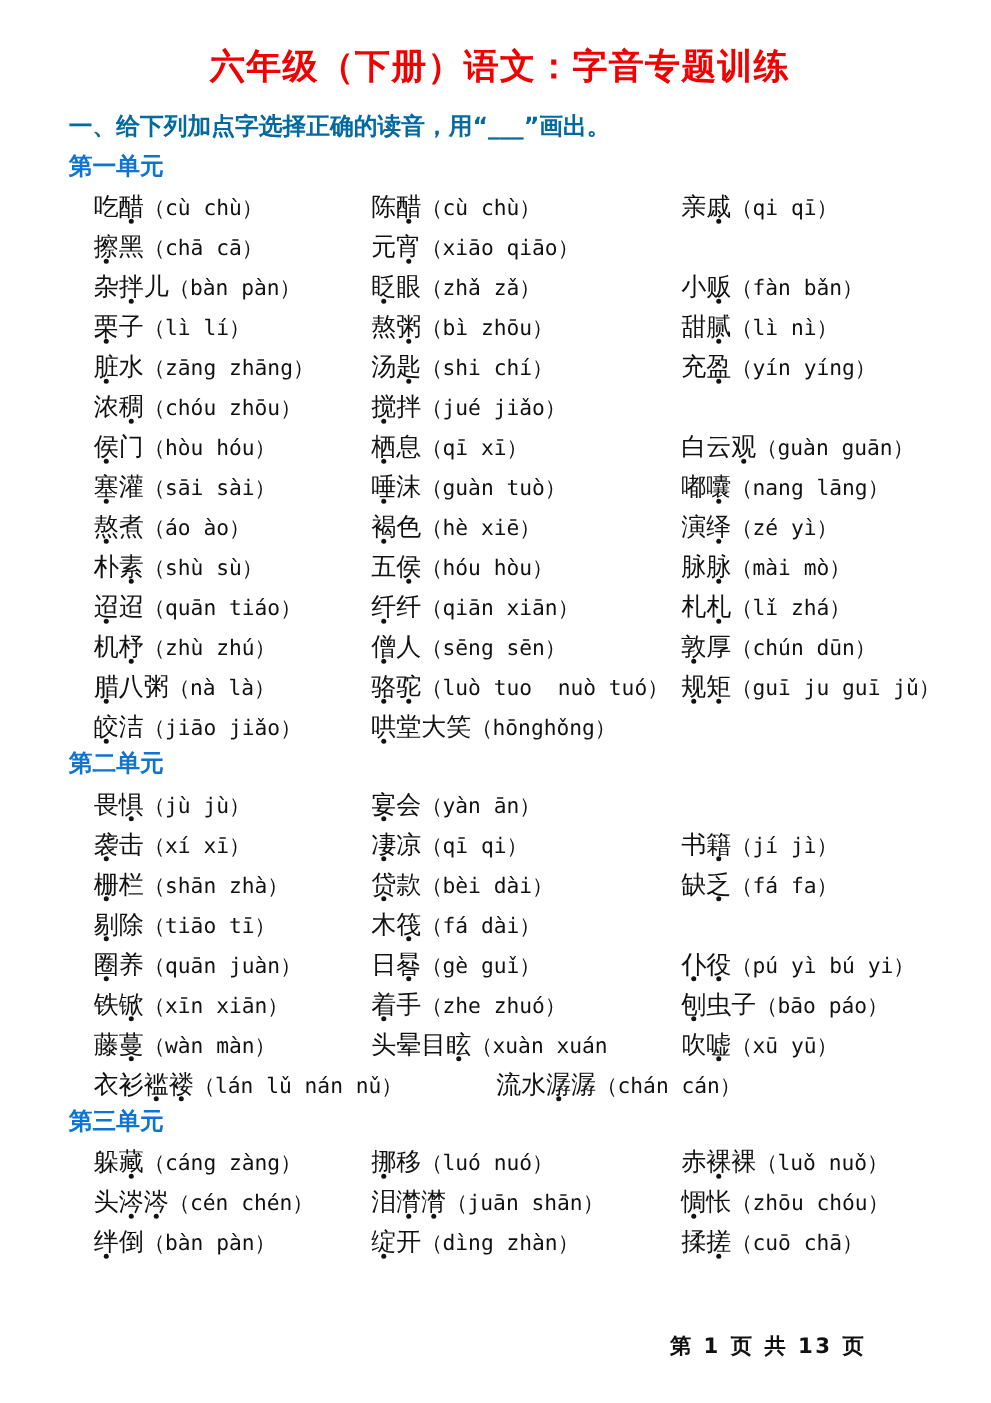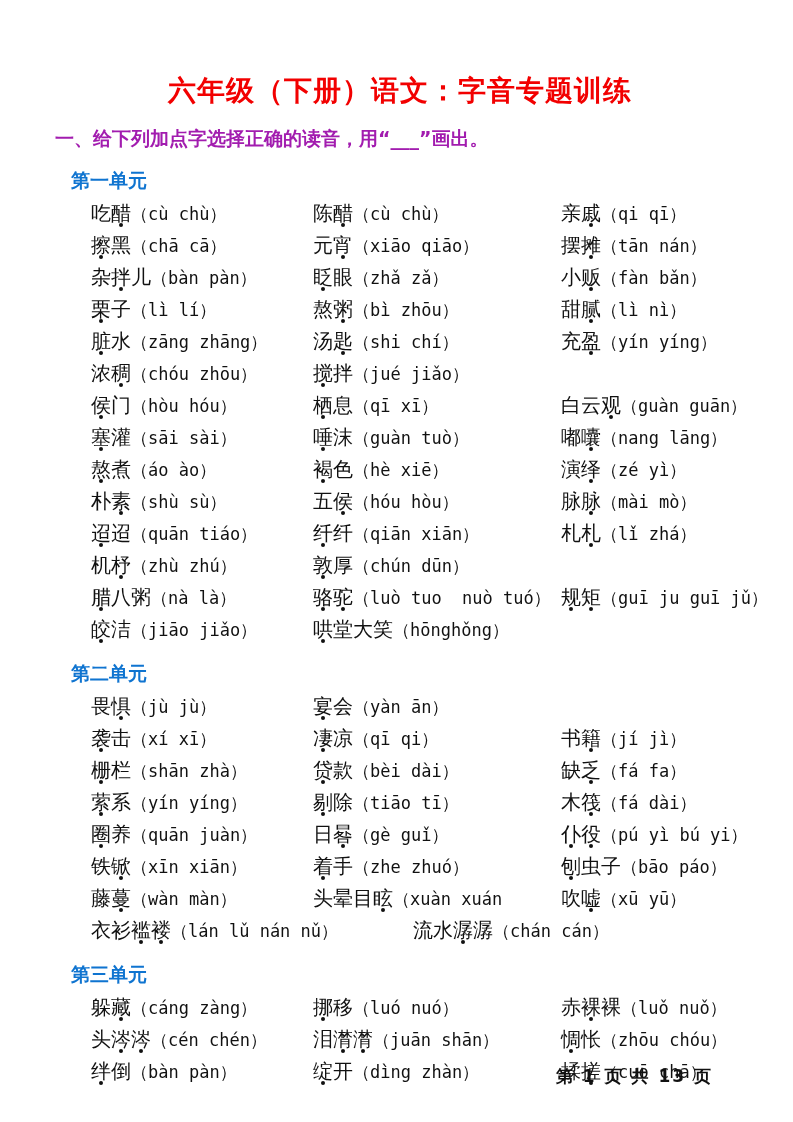--- a/index.html
+++ b/index.html
@@ -1,49 +1,49 @@
 <!DOCTYPE html>
 <html lang="zh"><head>
 <meta charset="utf-8">
 <style>
   html,body{margin:0;padding:0;}
   body{
     width:793px;height:1122px;background:#ffffff;position:relative;
     font-family:"DejaVu Sans",sans-serif;color:#111;overflow:hidden;
     box-sizing:border-box;
   }
-  .page{padding:72px 48px 0 55px;}
+  .page{padding:34px 48px 0 55px;}
   .title{
     text-align:center;font-size:28px;font-weight:bold;color:#f20000;
     margin:0 0 16px 0;letter-spacing:1px;
   }
   .instruction{
-    color:#a21caf;font-size:19px;font-weight:bold;margin:0 0 6px 0;
+    color:#0369a1;font-size:19px;font-weight:bold;margin:0 0 6px 0;
   }
-  .unit{margin:16px;}
+  .unit{margin:0;}
   .unit-header{
     color:#0f74d0;font-size:19px;font-weight:bold;margin:1px 0 3px 0;
   }
   .unit-body{padding-left:20px;}
   .row{
     display:grid;grid-template-columns:222px 248px auto;
     height:32px;align-items:center;
   }
   .row.wide{grid-template-columns:322px auto;}
   .item{white-space:nowrap;font-size:20px;line-height:1;}
   .word .ch{position:relative;display:inline-block;}
   .ch.dot::after{
     content:"";position:absolute;left:50%;bottom:-4px;transform:translateX(-50%);
     width:4px;height:4px;border-radius:50%;background:#111;
   }
   .pinyin{
     font-family:"DejaVu Sans Mono",monospace;font-size:17px;white-space:pre;
   }
   .footer{
-    position:absolute;right:80px;bottom:34px;font-size:17px;font-weight:bold;
+    position:absolute;right:100px;bottom:34px;font-size:17px;font-weight:bold;
     color:#111;letter-spacing:2px;
   }
 </style>
 </head>
 <body>
 
 <div class="page">
   <h1 class="title">六年级（下册）语文：字音专题训练</h1>
   <div class="instruction">一、给下列加点字选择正确的读音，用“___”画出。</div>
   <div>
@@ -51,21 +51,20 @@
         <div class="unit-header">第一单元</div>
         <div class="unit-body">
           <div class="row">
             <div class="item"><span class="word"><span class="ch">吃</span><span class="ch dot">醋</span></span><span class="pinyin">（cù chù）</span></div>
             <div class="item"><span class="word"><span class="ch">陈</span><span class="ch dot">醋</span></span><span class="pinyin">（cù chù）</span></div>
             <div class="item"><span class="word"><span class="ch">亲</span><span class="ch dot">戚</span></span><span class="pinyin">（qi qī）</span></div>
           </div>
           <div class="row">
             <div class="item"><span class="word"><span class="ch dot">擦</span><span class="ch">黑</span></span><span class="pinyin">（chā cā）</span></div>
             <div class="item"><span class="word"><span class="ch">元</span><span class="ch dot">宵</span></span><span class="pinyin">（xiāo qiāo）</span></div>
-            <div class="item"><span class="word"><span class="ch">摆</span><span class="ch dot">摊</span></span><span class="pinyin">（tān nán）</span></div>
           </div>
           <div class="row">
             <div class="item"><span class="word"><span class="ch">杂</span><span class="ch dot">拌</span><span class="ch">儿</span></span><span class="pinyin">（bàn pàn）</span></div>
             <div class="item"><span class="word"><span class="ch dot">眨</span><span class="ch">眼</span></span><span class="pinyin">（zhǎ zǎ）</span></div>
             <div class="item"><span class="word"><span class="ch">小</span><span class="ch dot">贩</span></span><span class="pinyin">（fàn bǎn）</span></div>
           </div>
           <div class="row">
             <div class="item"><span class="word"><span class="ch dot">栗</span><span class="ch">子</span></span><span class="pinyin">（lì lí）</span></div>
             <div class="item"><span class="word"><span class="ch">熬</span><span class="ch dot">粥</span></span><span class="pinyin">（bì zhōu）</span></div>
             <div class="item"><span class="word"><span class="ch">甜</span><span class="ch dot">腻</span></span><span class="pinyin">（lì nì）</span></div>
@@ -99,20 +98,21 @@
             <div class="item"><span class="word"><span class="ch">五</span><span class="ch dot">侯</span></span><span class="pinyin">（hóu hòu）</span></div>
             <div class="item"><span class="word"><span class="ch">脉</span><span class="ch dot">脉</span></span><span class="pinyin">（mài mò）</span></div>
           </div>
           <div class="row">
             <div class="item"><span class="word"><span class="ch dot">迢</span><span class="ch">迢</span></span><span class="pinyin">（quān tiáo）</span></div>
             <div class="item"><span class="word"><span class="ch dot">纤</span><span class="ch">纤</span></span><span class="pinyin">（qiān xiān）</span></div>
             <div class="item"><span class="word"><span class="ch">札</span><span class="ch dot">札</span></span><span class="pinyin">（lǐ zhá）</span></div>
           </div>
           <div class="row">
             <div class="item"><span class="word"><span class="ch">机</span><span class="ch dot">杼</span></span><span class="pinyin">（zhù zhú）</span></div>
+            <div class="item"><span class="word"><span class="ch dot">僧</span><span class="ch">人</span></span><span class="pinyin">（sēng sēn）</span></div>
             <div class="item"><span class="word"><span class="ch dot">敦</span><span class="ch">厚</span></span><span class="pinyin">（chún dūn）</span></div>
           </div>
           <div class="row">
             <div class="item"><span class="word"><span class="ch dot">腊</span><span class="ch">八</span><span class="ch">粥</span></span><span class="pinyin">（nà là）</span></div>
             <div class="item"><span class="word"><span class="ch dot">骆</span><span class="ch dot">驼</span></span><span class="pinyin">（luò tuo  nuò tuó）</span></div>
             <div class="item"><span class="word"><span class="ch dot">规</span><span class="ch dot">矩</span></span><span class="pinyin">（guī ju guī jǔ）</span></div>
           </div>
           <div class="row">
             <div class="item"><span class="word"><span class="ch dot">皎</span><span class="ch">洁</span></span><span class="pinyin">（jiāo jiǎo）</span></div>
             <div class="item"><span class="word"><span class="ch dot">哄</span><span class="ch">堂</span><span class="ch">大</span><span class="ch">笑</span></span><span class="pinyin">（hōnghǒng）</span></div>
@@ -130,21 +130,20 @@
             <div class="item"><span class="word"><span class="ch dot">袭</span><span class="ch">击</span></span><span class="pinyin">（xí xī）</span></div>
             <div class="item"><span class="word"><span class="ch dot">凄</span><span class="ch">凉</span></span><span class="pinyin">（qī qi）</span></div>
             <div class="item"><span class="word"><span class="ch">书</span><span class="ch dot">籍</span></span><span class="pinyin">（jí jì）</span></div>
           </div>
           <div class="row">
             <div class="item"><span class="word"><span class="ch dot">栅</span><span class="ch">栏</span></span><span class="pinyin">（shān zhà）</span></div>
             <div class="item"><span class="word"><span class="ch dot">贷</span><span class="ch">款</span></span><span class="pinyin">（bèi dài）</span></div>
             <div class="item"><span class="word"><span class="ch">缺</span><span class="ch dot">乏</span></span><span class="pinyin">（fá fa）</span></div>
           </div>
           <div class="row">
-            <div class="item"><span class="word"><span class="ch dot">萦</span><span class="ch">系</span></span><span class="pinyin">（yín yíng）</span></div>
             <div class="item"><span class="word"><span class="ch dot">剔</span><span class="ch">除</span></span><span class="pinyin">（tiāo tī）</span></div>
             <div class="item"><span class="word"><span class="ch">木</span><span class="ch dot">筏</span></span><span class="pinyin">（fá dài）</span></div>
           </div>
           <div class="row">
             <div class="item"><span class="word"><span class="ch dot">圈</span><span class="ch">养</span></span><span class="pinyin">（quān juàn）</span></div>
             <div class="item"><span class="word"><span class="ch">日</span><span class="ch dot">晷</span></span><span class="pinyin">（gè guǐ）</span></div>
             <div class="item"><span class="word"><span class="ch dot">仆</span><span class="ch dot">役</span></span><span class="pinyin">（pú yì bú yi）</span></div>
           </div>
           <div class="row">
             <div class="item"><span class="word"><span class="ch">铁</span><span class="ch dot">锨</span></span><span class="pinyin">（xīn xiān）</span></div>

